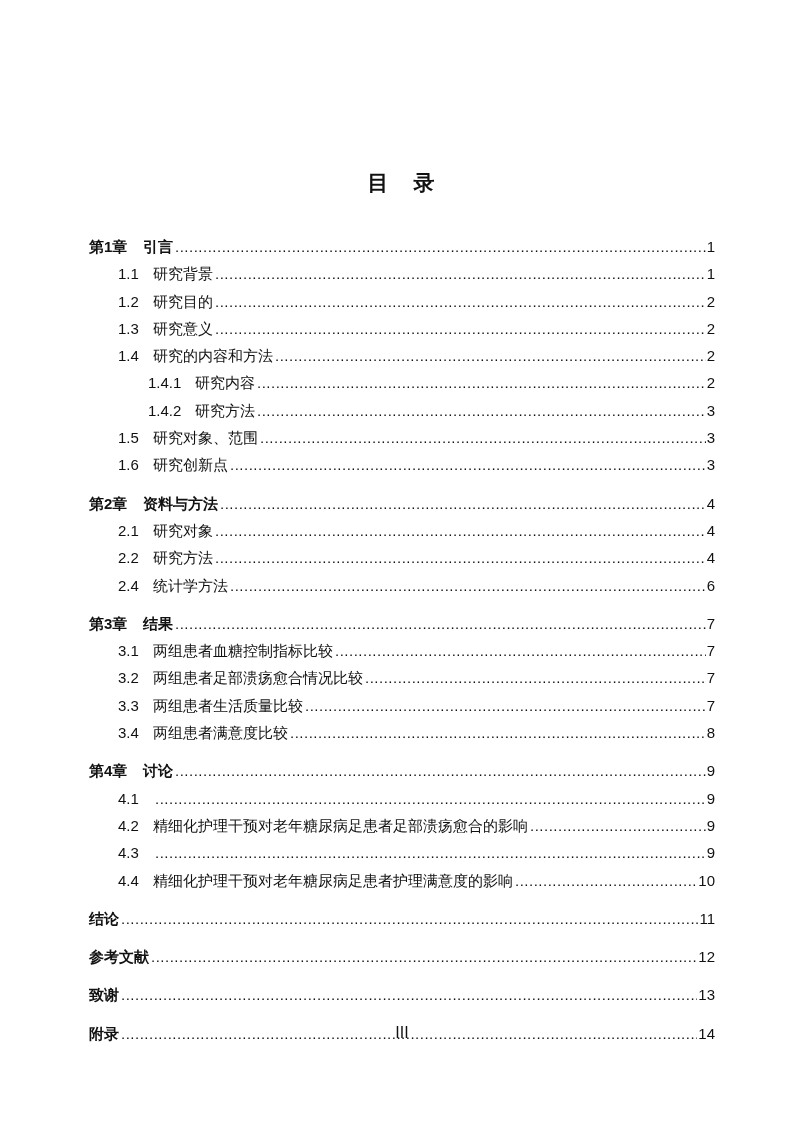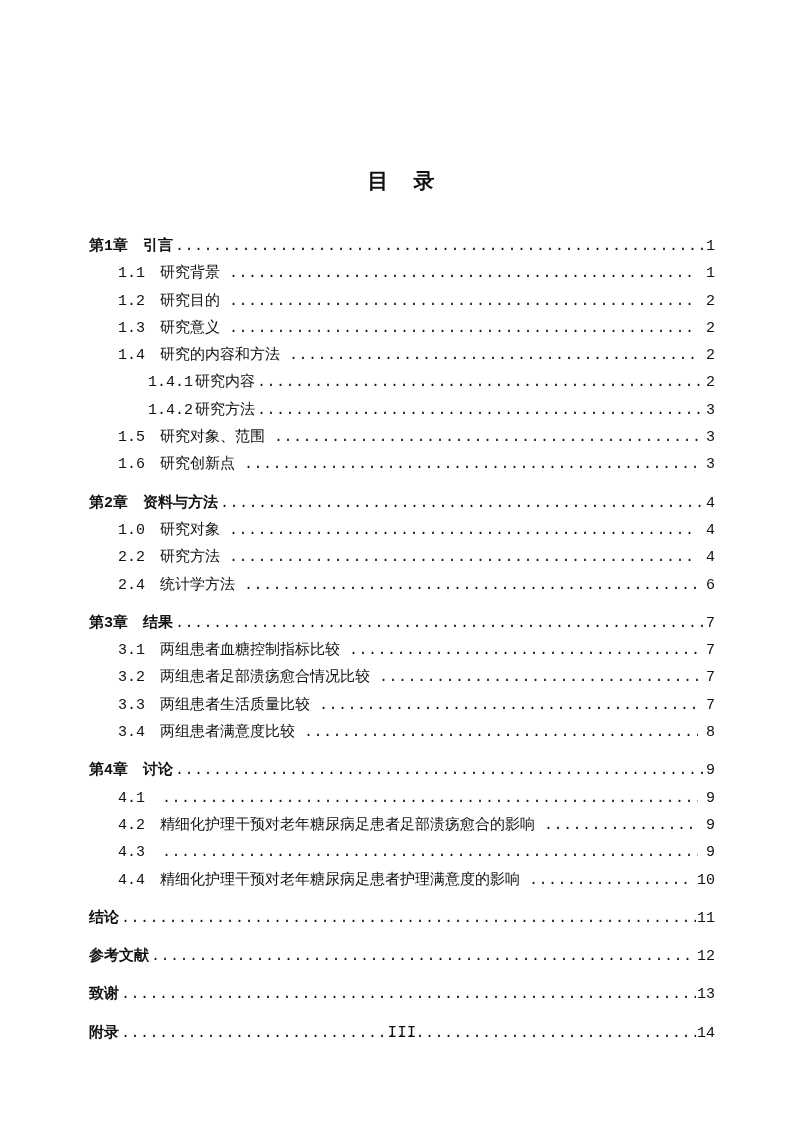--- a/index.html
+++ b/index.html
@@ -1,21 +1,21 @@
 <!DOCTYPE html>
 <html><head>
 <meta charset="utf-8">
 <style>
   html,body { margin:0; padding:0; background:#fff; }
   .page {
     position:relative;
     width:793px; height:1122px;
     background:#ffffff;
     color:#111;
-    font-family:Liberation Mono, monospace;
+    font-family:Liberation Sans, sans-serif;
     overflow:hidden;
   }
   .doc-title {
     position:absolute;
     top:171px; left:89px; width:626px;
     margin:0;
     text-align:center;
     font-size:21px;
     font-weight:700;
     line-height:1.1;
@@ -30,21 +30,21 @@
     display:flex;
     align-items:baseline;
     height:27.3px;
     line-height:27.3px;
     font-size:15px;
     white-space:nowrap;
   }
   .row.ch { font-weight:700; margin-top:11px; }
   .row .num { flex:none; }
   .row.ch .num { width:54px; }
-  .row.l2 { padding-left:29px;gap:7px; }
+  .row.l2 { padding-left:29px; }
   .row.l2 .num { width:35px; }
   .row.l3 { padding-left:59px; }
   .row.l3 .num { width:47px; }
   .row .label { flex:none; }
   .row .leader {
     flex:1 1 auto;
     overflow:hidden;
     white-space:nowrap;
     margin:0 1px 0 2px;
     font-weight:400;
@@ -123,21 +123,21 @@
         <span class="leader"></span>
         <span class="pagenum">3</span>
       </div>
       <div class="row ch">
         <span class="num">第2章</span>
         <span class="label">资料与方法</span>
         <span class="leader"></span>
         <span class="pagenum">4</span>
       </div>
       <div class="row l2">
-        <span class="num">1.0</span>
+        <span class="num">2.1</span>
         <span class="label">研究对象</span>
         <span class="leader"></span>
         <span class="pagenum">4</span>
       </div>
       <div class="row l2">
         <span class="num">2.2</span>
         <span class="label">研究方法</span>
         <span class="leader"></span>
         <span class="pagenum">4</span>
       </div>

